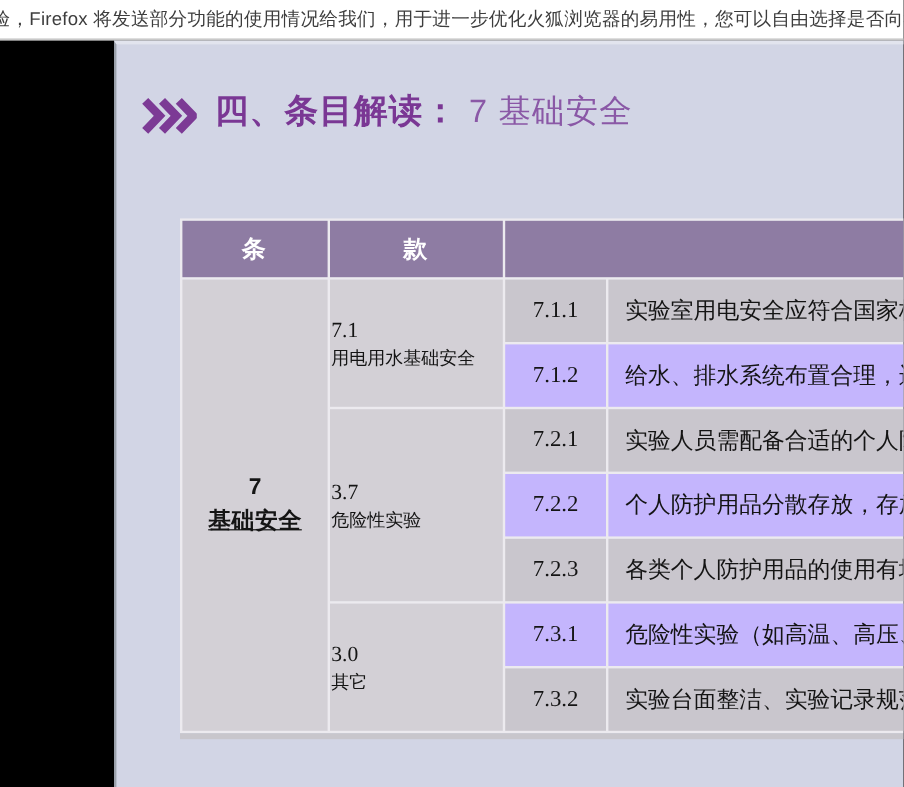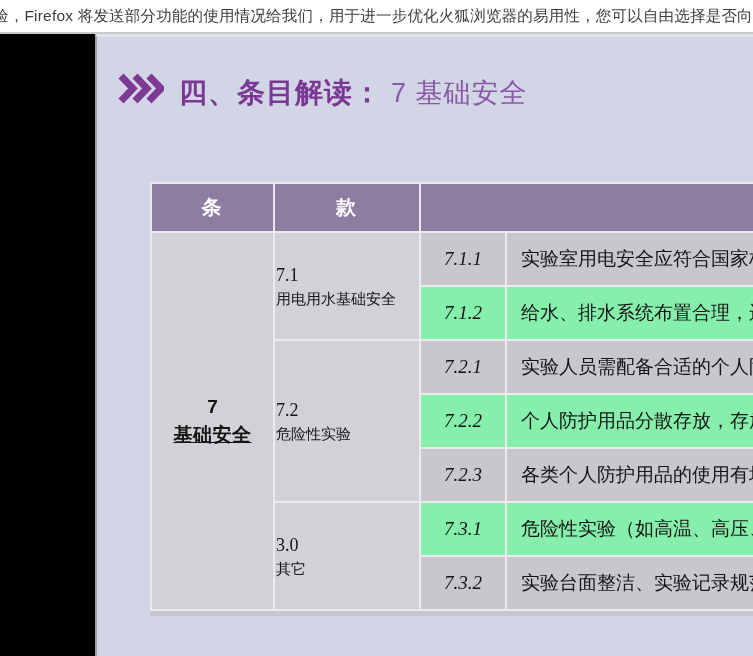--- a/index.html
+++ b/index.html
@@ -47,21 +47,21 @@
     border-left: 2px solid #9aa0aa;
     border-top: 3px solid #e2e4ee;
     overflow: hidden;
   }
 
   
   .title-row {
     position: absolute;
     left: 21px; top: 36px;
     display: flex;
-    align-items: flex-start;
+    align-items: flex-end;
     gap: 15px;
   }
   .chevron-wrap { display: inline-flex; align-items: center; }
   .title-text { margin: 0; font-weight: normal; white-space: nowrap; }
   .title-prefix {
     color: #7a3794;
     font-size: 28px;
     font-weight: bold;
     letter-spacing: 1px;
   }
@@ -93,35 +93,34 @@
     vertical-align: middle;
     letter-spacing: 2px;
   }
   .items-table td {
     vertical-align: middle;
     color: #141414;
     font-size: 19px;
   }
   .group-cell { background: #d3d0d6; }
   .row-dark  .num-cell, .row-dark  .text-cell { background: #c9c6cd; }
-  .row-light .num-cell, .row-light .text-cell { background: #86efac; }
+  .row-light .num-cell, .row-light .text-cell { background: #c4b5fd; }
 
   .tiao-cell { text-align: center; font-weight: bold; line-height: 1.45; }
   .tiao-num  { font-size: 19px; }
   .tiao-name { font-size: 19px; letter-spacing: 0.5px; text-decoration: underline; }
 
   .kuan-cell { padding-right: 2px; line-height: 1.4; }
   .kuan-no   { font-family: "Liberation Serif", serif; font-size: 18px; }
   .kuan-name { font-size: 15px; word-break: break-all; }
 
   .num-cell {
     font-family: "Liberation Serif", serif;
     font-size: 17.5px;
     text-align: center;
-    font-style: italic;
   }
   .text-cell {
     padding-left: 14px;
     white-space: nowrap;
     overflow: visible;
   }
 
   .table-shadow {
     position: absolute;
     left: 53px; top: 574px;
@@ -181,21 +180,21 @@
           </td>
           <td class="num-cell">7.1.1</td>
           <td class="text-cell">实验室用电安全应符合国家标</td>
         </tr>
         <tr class="row-light">
           <td class="num-cell">7.1.2</td>
           <td class="text-cell">给水、排水系统布置合理，运</td>
         </tr>
         <tr class="row-dark">
           <td rowspan="3" class="group-cell kuan-cell">
-            <div class="kuan-no">7.2</div>
+            <div class="kuan-no">3.7</div>
             <div class="kuan-name">危险性实验</div>
           </td>
           <td class="num-cell">7.2.1</td>
           <td class="text-cell">实验人员需配备合适的个人防</td>
         </tr>
         <tr class="row-light">
           <td class="num-cell">7.2.2</td>
           <td class="text-cell">个人防护用品分散存放，存放</td>
         </tr>
         <tr class="row-dark">

